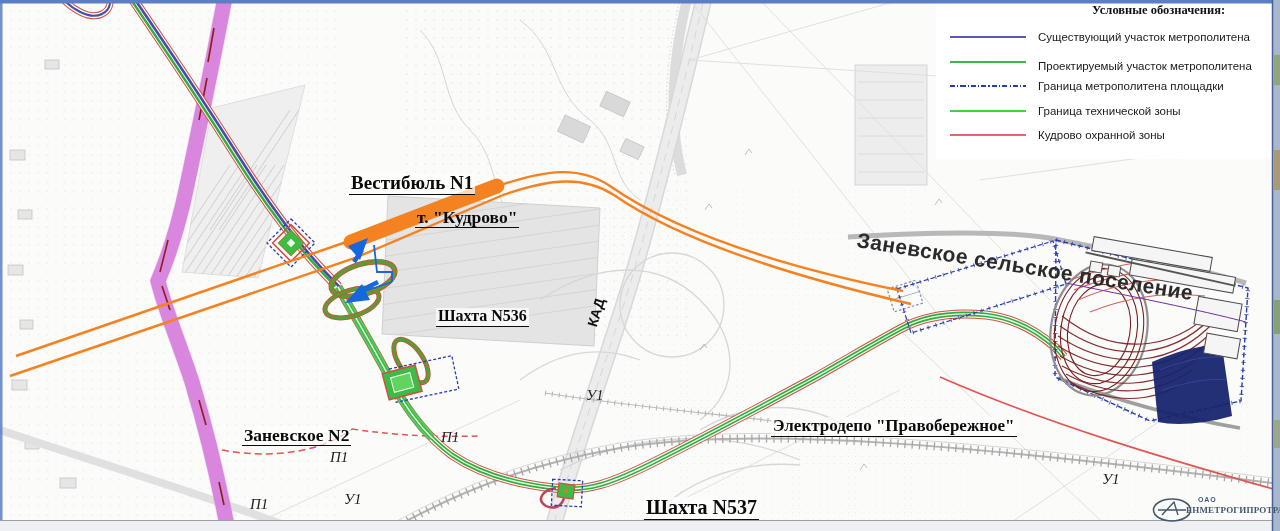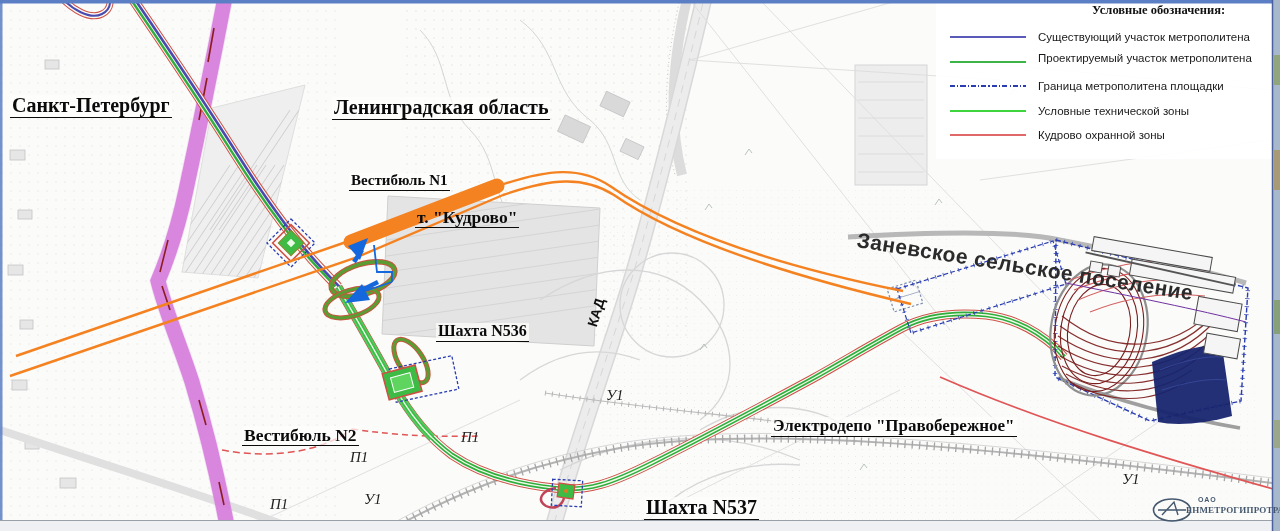--- a/index.html
+++ b/index.html
@@ -3,21 +3,21 @@
 <meta charset="utf-8">
 <style>
   html,body{margin:0;padding:0;background:#fff;}
   #stage{position:relative;width:1280px;height:531px;overflow:hidden;background:#fbfbfa;
          font-family:"Liberation Sans",sans-serif;}
   #stage svg{position:absolute;left:0;top:0;}
   .label{position:absolute;font-family:"Liberation Serif",serif;font-weight:bold;color:#0b0b0b;
          white-space:nowrap;line-height:1.05;background:rgba(253,253,252,0.72);
          padding:0 2px 1px 2px;border-bottom:1.6px solid #0b0b0b;}
   .roadlabel{position:absolute;font-family:"Liberation Serif",serif;font-style:italic;
-         font-size:15px;color:#222;white-space:nowrap;margin-left:20px;}
+         font-size:15px;color:#222;white-space:nowrap;}
   .kad{position:absolute;font-family:"Liberation Sans",sans-serif;font-weight:bold;font-size:14px;
          color:#111;transform:rotate(-73deg);transform-origin:0 0;white-space:nowrap;}
   .zanevskoe{position:absolute;left:857px;top:228px;font-family:"Liberation Sans",sans-serif;
          font-size:21px;font-weight:600;color:#2b2b2b;transform:rotate(9deg);
          transform-origin:0 50%;white-space:nowrap;letter-spacing:.5px;}
   .legend{position:absolute;left:0;top:0;width:1216px;height:160px;pointer-events:none;}
   .legend-title{position:absolute;left:1092px;top:3px;font-family:"Liberation Serif",serif;
          font-weight:bold;font-size:12.5px;color:#111;white-space:nowrap;}
   .legend-swatch{position:absolute;left:950px;width:76px;height:12px;}
   .legend-label{position:absolute;left:1038px;font-family:Liberation Sans, sans-serif;
@@ -297,26 +297,24 @@
     <rect x="0" y="521" width="1272" height="10" fill="#eef0f4"></rect>
     <rect x="1272" y="0" width="8" height="531" fill="#a8b8cc"></rect>
     <line x1="1272.5" y1="0" x2="1272.5" y2="531" stroke="#4a5f9e" stroke-width="1.5"></line>
     <rect x="1274" y="55" width="6" height="30" fill="#8aa06a" opacity="0.8"></rect>
     <rect x="1274" y="150" width="6" height="40" fill="#a8925e" opacity="0.8"></rect>
     <rect x="1274" y="300" width="6" height="34" fill="#7e9a64" opacity="0.8"></rect>
     <rect x="1274" y="420" width="6" height="28" fill="#96a478" opacity="0.8"></rect>
   </g>
 </svg>
 
-  <div class="label" style="left:10px;top:95px;font-size:20px;">Санкт-Петербург</div>
-  <div class="label" style="left:332px;top:97px;font-size:20px;">Ленинградская область</div>
-  <div class="label" style="left:349px;top:173px;font-size:15px;">Вестибюль N1</div>
+  <div class="label" style="left:349px;top:173px;font-size:19px;">Вестибюль N1</div>
   <div class="label" style="left:415px;top:208px;font-size:17.5px;background:none;">т. "Кудрово"</div>
-  <div class="label" style="left:436px;top:323px;font-size:16px;">Шахта N536</div>
-  <div class="label" style="left:242px;top:426px;font-size:17.5px;">Вестибюль N2</div>
+  <div class="label" style="left:436px;top:308px;font-size:16px;">Шахта N536</div>
+  <div class="label" style="left:242px;top:426px;font-size:17.5px;">Заневское N2</div>
   <div class="label" style="left:644px;top:497px;font-size:20px;">Шахта N537</div>
   <div class="label" style="left:771px;top:417px;font-size:17px;">Электродепо "Правобережное"</div>
   <div class="zanevskoe">Заневское сельское поселение</div>
   <div class="kad" style="left:584px;top:324px;">КАД</div>
   <div class="roadlabel" style="left:330px;top:449px;">П1</div>
   <div class="roadlabel" style="left:250px;top:496px;">П1</div>
   <div class="roadlabel" style="left:441px;top:429px;">П1</div>
   <div class="roadlabel" style="left:344px;top:491px;">У1</div>
   <div class="roadlabel" style="left:586px;top:387px;">У1</div>
   <div class="roadlabel" style="left:1102px;top:471px;">У1</div>
@@ -325,31 +323,31 @@
     <div class="legend-title">Условные обозначения:</div>
 
     <div class="legend-swatch" style="top:31px;">
       <div style="height:2px;margin-top:5px;background:#5a5ab8"></div>
       </div>
     <div class="legend-label" style="top:31px;">Существующий участок метрополитена</div>
 
     <div class="legend-swatch" style="top:56px;">
       <div style="height:2px;margin-top:5px;background:#3cb44a"></div>
       </div>
-    <div class="legend-label" style="top:52px;">Проектируемый участок метрополитена</div>
+    <div class="legend-label" style="top:60px;">Проектируемый участок метрополитена</div>
 
     <div class="legend-swatch" style="top:80px;">
       <div style="height:2px;margin-top:5px;background:repeating-linear-gradient(90deg,#2a3db0 0 5px,rgba(0,0,0,0) 5px 7px,#2a3db0 7px 8.5px,rgba(0,0,0,0) 8.5px 10.5px)"></div>
       </div>
     <div class="legend-label" style="top:80px;">Граница метрополитена площадки</div>
 
     <div class="legend-swatch" style="top:105px;">
       <div style="height:2px;margin-top:5px;background:#3ed43e"></div>
       </div>
-    <div class="legend-label" style="top:105px;">Условные технической зоны</div>
+    <div class="legend-label" style="top:105px;">Граница технической зоны</div>
 
     <div class="legend-swatch" style="top:129px;">
       <div style="height:2px;margin-top:5px;background:#e06868"></div>
       </div>
     <div class="legend-label" style="top:129px;">Кудрово охранной зоны</div>
   </div>
 
   <div class="logo">
     <svg width="42" height="28" viewBox="0 0 42 28" style="position:absolute;left:0;top:2px;">
       <ellipse cx="20" cy="14" rx="18.5" ry="11" fill="none" stroke="#44586e" stroke-width="1.6"></ellipse>

